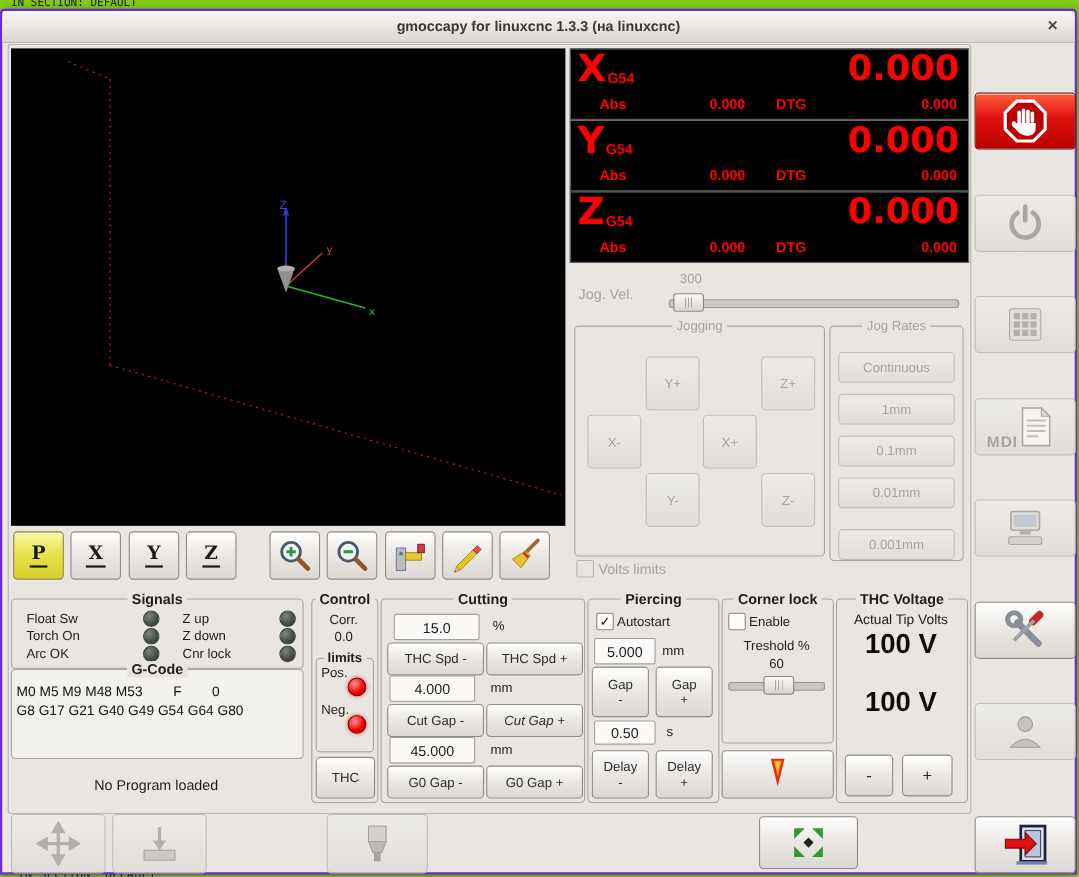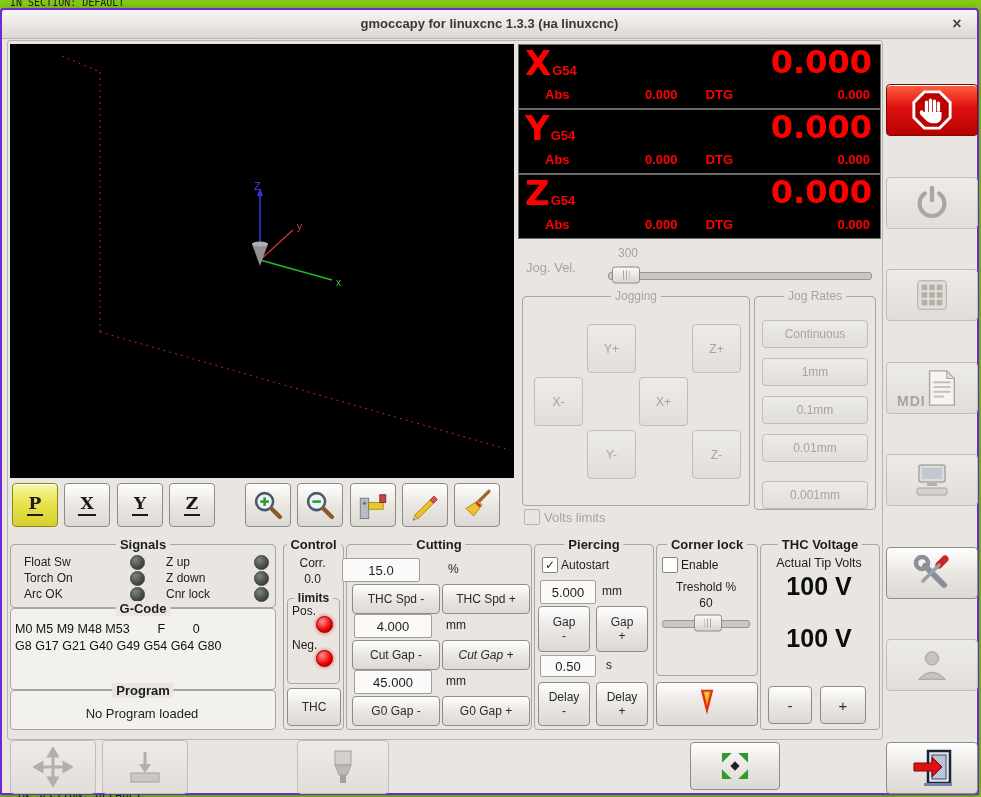--- a/index.html
+++ b/index.html
@@ -232,43 +232,40 @@
     <span class="led" style="left:128px;top:577px;"></span>
     <div class="lbl" style="left:164px;top:577px;">Cnr lock</div>
     <span class="led" style="left:252px;top:577px;"></span>
 
     <div class="frame" style="left:8px;top:598px;width:264px;height:80px;background:#f3f1ee;">
       <span class="ftitle">G-Code</span>
     </div>
     <div class="gline" style="top:612px;">M0 M5 M9 M48 M53        F        0</div>
     <div class="gline" style="top:629px;">G8 G17 G21 G40 G49 G54 G64 G80</div>
 
-    <div class="frame" style="left:8px;top:680px;width:264px;height:38px;background:#f3f1ee;">
-      <span class="ftitle">Program</span>
-    </div>
     <div class="lbl c" style="left:8px;top:696px;width:264px;font-size:13px;">No Program loaded</div>
 
     <div class="frame" style="left:281px;top:534px;width:59px;height:184px;">
       <span class="ftitle">Control</span>
     </div>
     <div class="lbl c" style="left:281px;top:546px;width:59px;">Corr.</div>
     <div class="lbl c" style="left:281px;top:562px;width:59px;">0.0</div>
     <div class="frame" style="left:285px;top:588px;width:51px;height:84px;">
       <span class="ftitle" style="font-size:12px;">limits</span>
     </div>
     <div class="lbl" style="left:290px;top:594px;">Pos.</div>
     <span class="led on-red" style="left:314px;top:606px;width:15px;height:15px;"></span>
     <div class="lbl" style="left:290px;top:628px;">Neg.</div>
     <span class="led on-red" style="left:314px;top:640px;width:15px;height:15px;"></span>
     <div class="btn" style="left:285px;top:678px;width:52px;height:36px;">THC</div>
 
     <div class="frame" style="left:344px;top:534px;width:184px;height:184px;">
       <span class="ftitle">Cutting</span>
     </div>
-    <div class="entry" style="left:340px;top:548px;width:76px;height:22px;">15.0</div>
+    <div class="entry" style="left:356px;top:548px;width:76px;height:22px;">15.0</div>
     <div class="lbl" style="left:446px;top:552px;">%</div>
     <div class="btn" style="left:350px;top:574px;width:86px;height:28px;">THC Spd -</div>
     <div class="btn" style="left:440px;top:574px;width:86px;height:28px;">THC Spd +</div>
     <div class="entry" style="left:352px;top:604px;width:76px;height:22px;">4.000</div>
     <div class="lbl" style="left:444px;top:608px;">mm</div>
     <div class="btn" style="left:350px;top:630px;width:86px;height:28px;">Cut Gap -</div>
     <div class="btn" style="left:440px;top:630px;width:86px;height:28px;font-style:italic;">Cut Gap +</div>
     <div class="entry" style="left:352px;top:660px;width:76px;height:22px;">45.000</div>
     <div class="lbl" style="left:444px;top:664px;">mm</div>
     <div class="btn" style="left:350px;top:686px;width:86px;height:28px;">G0 Gap -</div>

